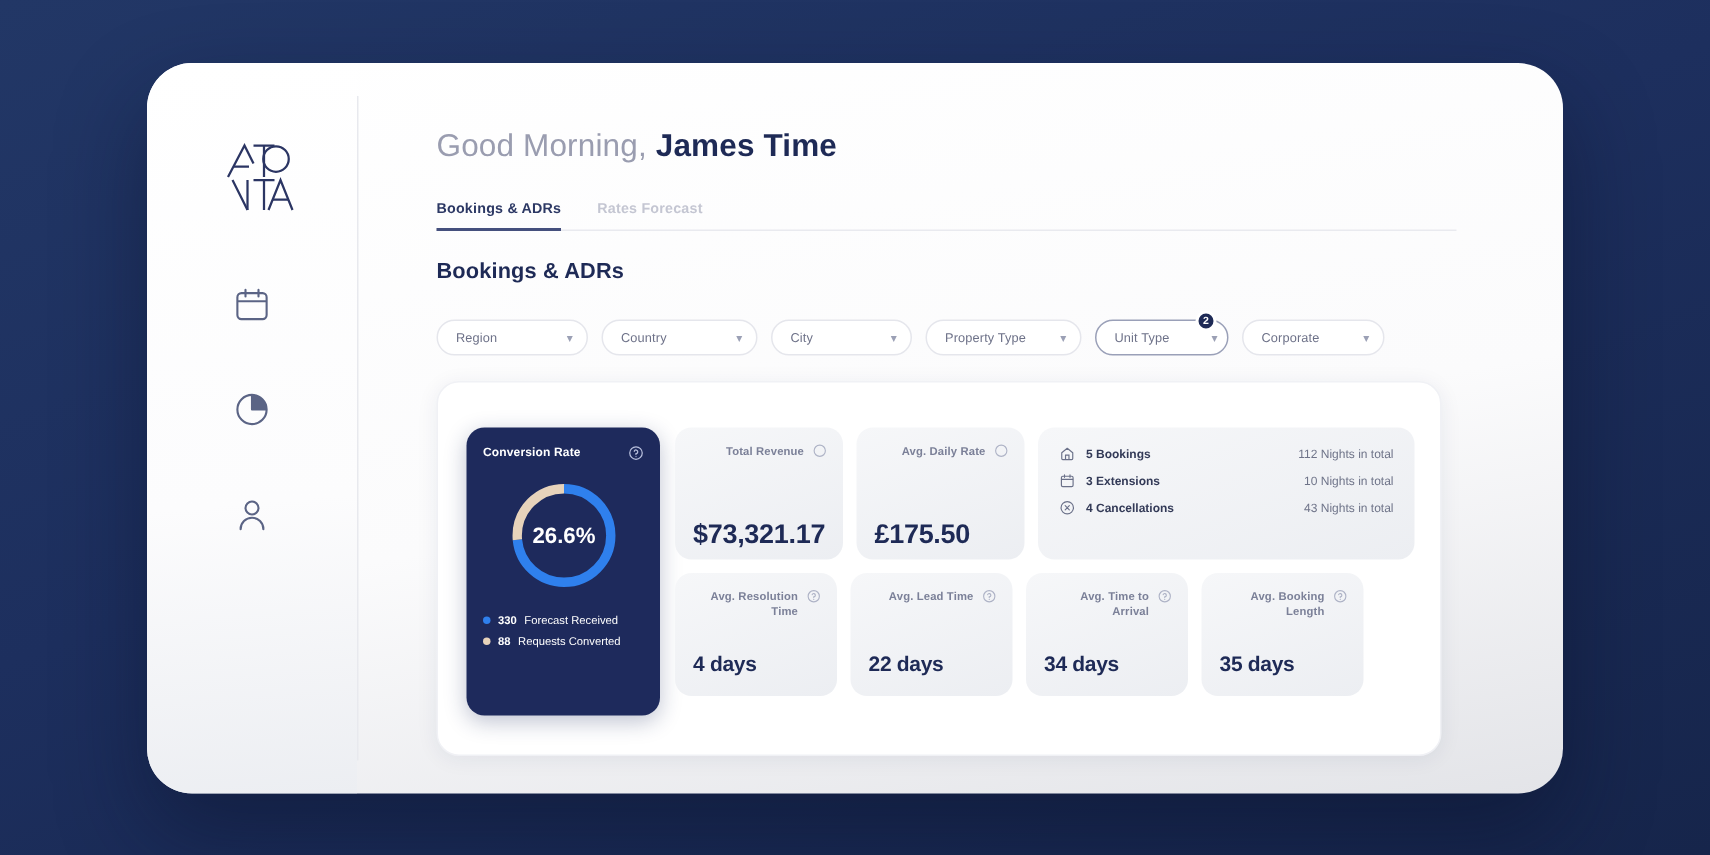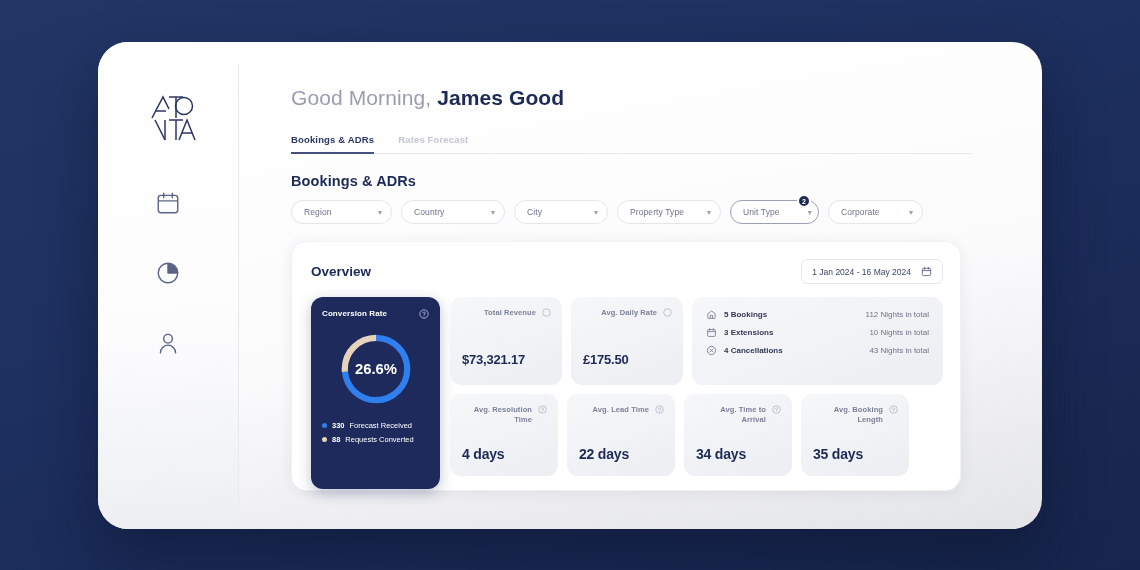--- a/index.html
+++ b/index.html
@@ -63,21 +63,21 @@
     cursor:pointer; letter-spacing:.15px; border-bottom:2px solid transparent;
     margin-bottom:-1px; white-space:nowrap;
   }
   .tab.active{ color:#2c3864; border-bottom-color:#45507d; }
 
   .section-title{
     margin-top:19px; font-size:14.5px; font-weight:700; color:#1e2a56; letter-spacing:.1px;
   }
 
   
-  .filters{ margin-top:11px; display:flex; gap:9px; }
+  .filters{ margin-top:24px; display:flex; gap:9px; }
   .pill{
     position:relative; height:24px; border:1px solid #e5e6ec; border-radius:14px;
     background:#fff; display:flex; align-items:center; justify-content:space-between;
     padding:0 9px 0 12px; font-size:8.5px; color:#6d7188; cursor:pointer;
     letter-spacing:.1px; white-space:nowrap;
   }
   .pill.w1{ width:101px; } .pill.w2{ width:104px; } .pill.w3{ width:94px; }
   .pill.w4{ width:104px; } .pill.w5{ width:89px; } .pill.w6{ width:95px; }
   .pill.active{ border-color:#9aa0b8;gap:22px; }
   .caret{ color:#9ba0b5; font-size:8px; margin-left:6px; }
@@ -129,22 +129,22 @@
     padding:11px 12px; position:relative;
   }
   .card.kpi{ width:112px; height:88px; }
   .card.sm{ width:108px; height:82px; }
   .card.panel{ flex:1; height:88px; padding:12px 14px; }
   .card-label{
     font-size:7.5px; color:#7b8098; font-weight:600; letter-spacing:.1px; line-height:1.35;
     padding-right:14px;
   }
   .card-value{
-    position:absolute; left:12px; bottom:18px;
-    font-size:13px; font-weight:700; color:#1e2a56; letter-spacing:-.2px; white-space:nowrap;
+    position:absolute; left:12px; bottom:6px;
+    font-size:18px; font-weight:700; color:#1e2a56; letter-spacing:-.2px; white-space:nowrap;
   }
   .card.sm .card-value{ bottom:14px; font-size:14px; }
   .icon-tr{ position:absolute; top:11px; right:11px; }
 
   .panel-rows{ display:flex; flex-direction:column; gap:7px; }
   .panel-row{ display:flex; align-items:center; justify-content:space-between; }
   .pr-left{ display:flex; align-items:center; gap:7px; font-size:8px; color:#333a57; font-weight:600; white-space:nowrap; }
   .pr-right{ font-size:8px; color:#6f7489; white-space:nowrap; }
 </style>
 </head>
@@ -200,21 +200,21 @@
         <circle cx="12" cy="8" r="4"></circle>
         <path d="M5 21 A7 7 0 0 1 19 21" stroke-linecap="round"></path>
       </svg>
     </div>
   </div>
 
   <div class="divider"></div>
 
   <div class="content">
 
-    <div class="greeting"><span>Good Morning, </span><b>James Good</b></div>
+    <div class="greeting"><span>Good Morning, </span><b>James Time</b></div>
 
     <div class="tabs">
       <div class="tab active">Bookings &amp; ADRs</div>
       <div class="tab">Rates Forecast</div>
     </div>
 
     <div class="section-title">Bookings &amp; ADRs</div>
 
     <div class="filters">
       <div class="pill w1">
@@ -238,31 +238,20 @@
         <span class="caret">▾</span>
         <span class="badge">2</span>
       </div>
       <div class="pill w6">
         <span>Corporate</span>
         <span class="caret">▾</span>
       </div>
     </div>
 
     <div class="overview">
-      <div class="ov-head">
-        <div class="ov-title">Overview</div>
-        <div class="daterange">
-          <span>1 Jan 2024 - 16 May 2024</span>
-          <svg width="11" height="11" viewBox="0 0 24 24" fill="none" stroke="#51597a" stroke-width="1.8">
-            <rect x="3" y="5" width="18" height="16" rx="2.5"></rect>
-            <path d="M3 10 H21"></path>
-            <path d="M8 3 V7 M16 3 V7" stroke-linecap="round"></path>
-          </svg>
-        </div>
-      </div>
 
       <div class="grid">
 
         <div class="col-left">
           <div class="conv">
             <div class="conv-head">
               <div class="conv-title">Conversion Rate</div>
               <svg width="10" height="10" viewBox="0 0 24 24" fill="none" stroke="#b9c0dd" stroke-width="2">
                 <circle cx="12" cy="12" r="10"></circle>
                 <path d="M9.2 9.2 A2.9 2.9 0 1 1 12 13 V14.4" stroke-linecap="round"></path>

